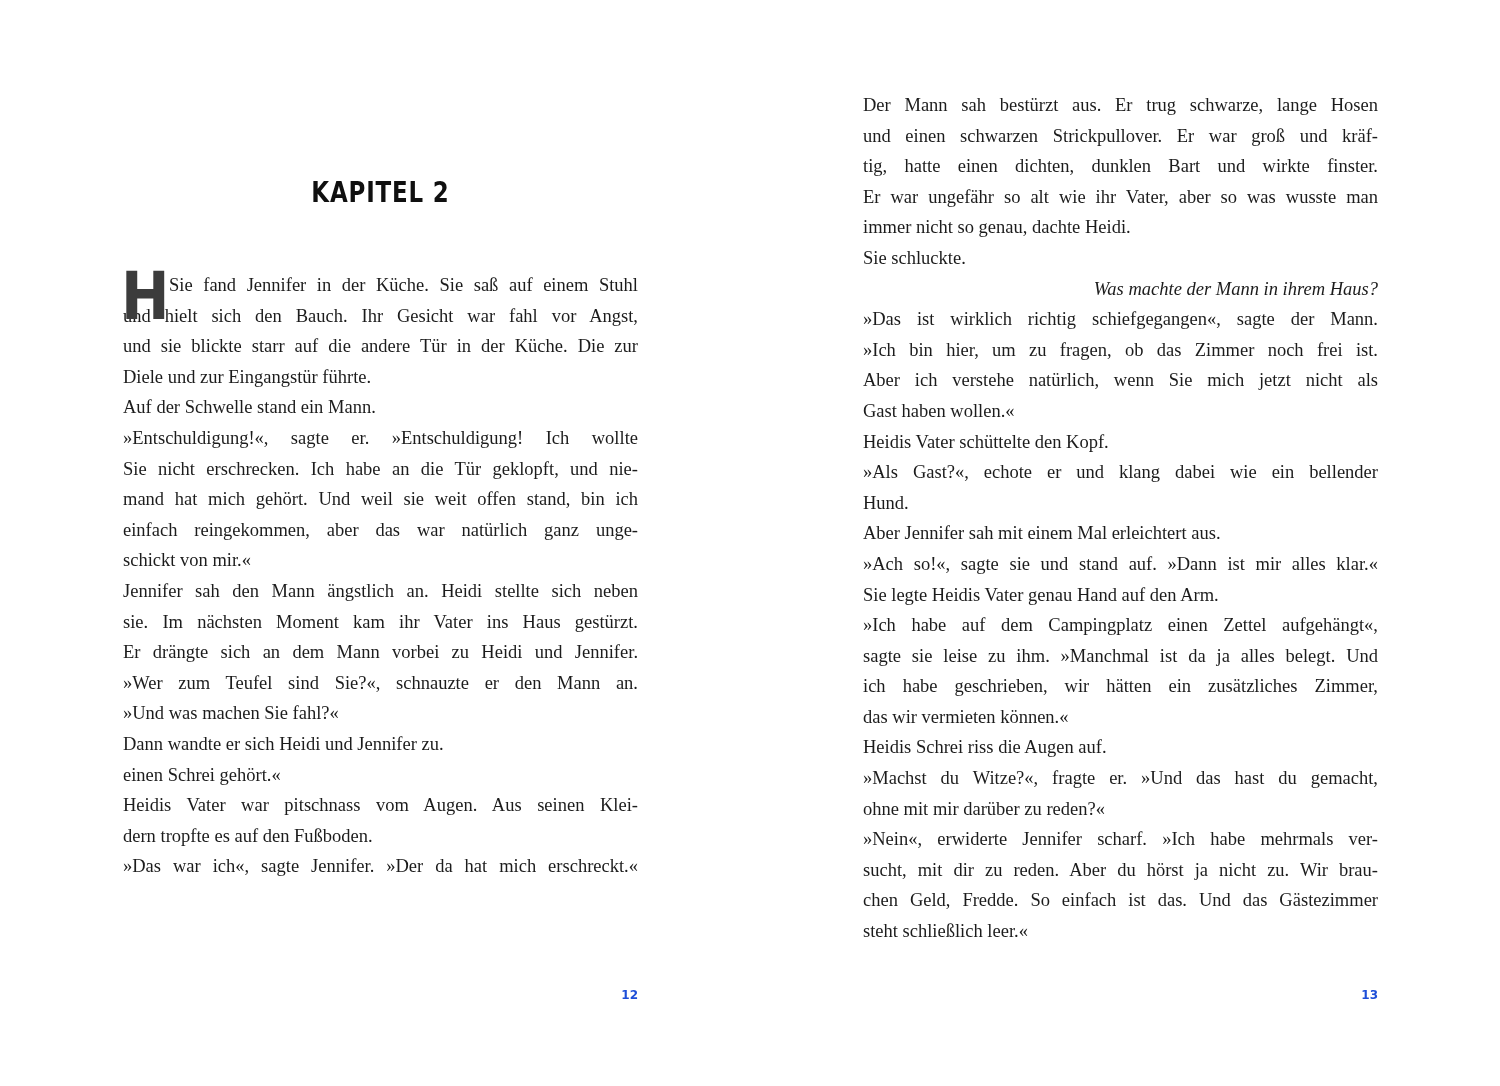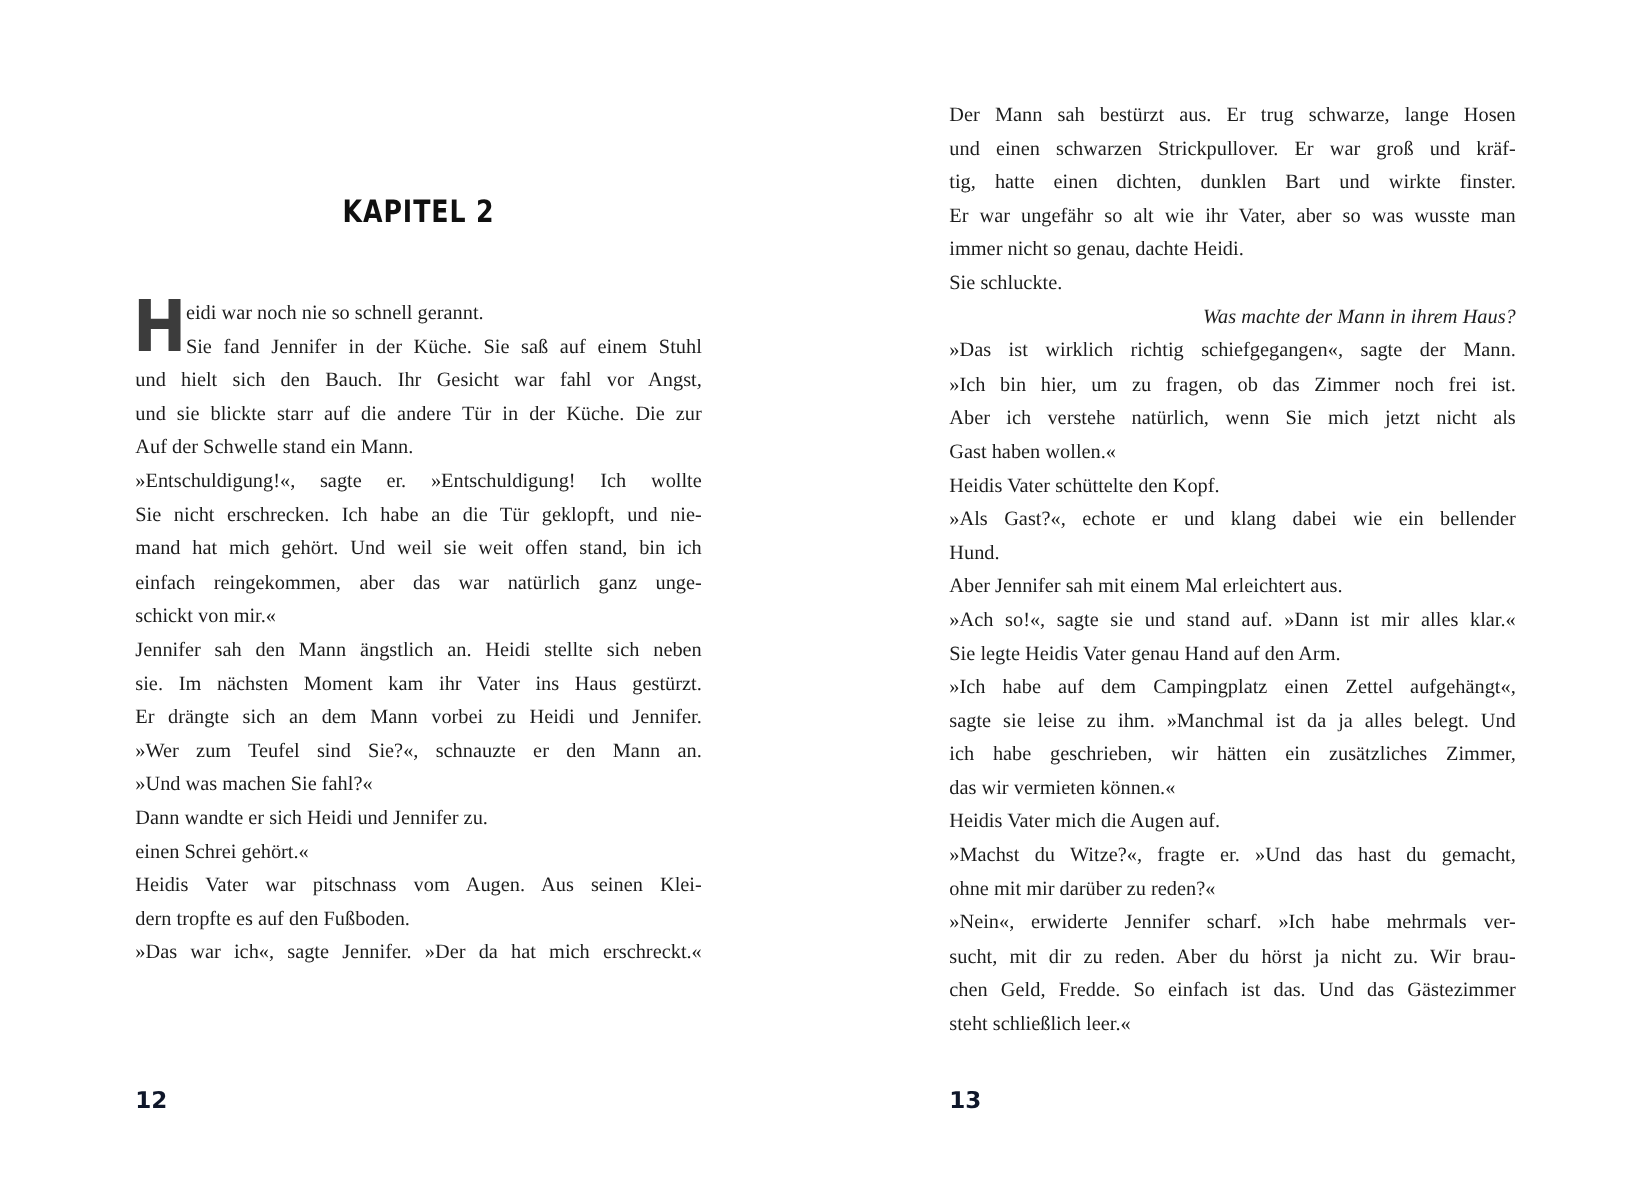--- a/index.html
+++ b/index.html
@@ -65,41 +65,41 @@
     color: #3c3c3c;
     transform: scaleY(1.12);
     transform-origin: top left;
   }
 
   .page-number {
     position: absolute;
     top: 988px;
     left: 0;
     right: 0;
-    text-align: left;
+    text-align: right;
     font-family: "DejaVu Sans", sans-serif;
     font-weight: bold;
-    font-size: 21px;
-    color: #0f172a;
+    font-size: 12px;
+    color: #1d4ed8;
   }
 </style>
 </head>
 <body>
 
 <div class="spread">
 
   <div class="page page-left">
     <div class="chapter-title">KAPITEL 2</div>
 
     <div class="body-text">
       <span class="drop-cap">H</span>
-    <div class="line dent">eidi war noch nie so schnell gerannt.</div>
         <div class="line j dent">Sie fand Jennifer in der Küche. Sie saß auf einem Stuhl</div>
         <div class="line j">und hielt sich den Bauch. Ihr Gesicht war fahl vor Angst,</div>
         <div class="line j">und sie blickte starr auf die andere Tür in der Küche. Die zur</div>
+        <div class="line">Diele und zur Eingangstür führte.</div>
         <div class="line">Auf der Schwelle stand ein Mann.</div>
         <div class="line j">»Entschuldigung!«, sagte er. »Entschuldigung! Ich wollte</div>
         <div class="line j">Sie nicht erschrecken. Ich habe an die Tür geklopft, und nie-</div>
         <div class="line j">mand hat mich gehört. Und weil sie weit offen stand, bin ich</div>
         <div class="line j">einfach reingekommen, aber das war natürlich ganz unge-</div>
         <div class="line">schickt von mir.«</div>
         <div class="line j">Jennifer sah den Mann ängstlich an. Heidi stellte sich neben</div>
         <div class="line j">sie. Im nächsten Moment kam ihr Vater ins Haus gestürzt.</div>
         <div class="line j">Er drängte sich an dem Mann vorbei zu Heidi und Jennifer.</div>
         <div class="line j">»Wer zum Teufel sind Sie?«, schnauzte er den Mann an.</div>
@@ -130,21 +130,21 @@
         <div class="line">Heidis Vater schüttelte den Kopf.</div>
         <div class="line j">»Als Gast?«, echote er und klang dabei wie ein bellender</div>
         <div class="line">Hund.</div>
         <div class="line">Aber Jennifer sah mit einem Mal erleichtert aus.</div>
         <div class="line j">»Ach so!«, sagte sie und stand auf. »Dann ist mir alles klar.«</div>
         <div class="line">Sie legte Heidis Vater genau Hand auf den Arm.</div>
         <div class="line j">»Ich habe auf dem Campingplatz einen Zettel aufgehängt«,</div>
         <div class="line j">sagte sie leise zu ihm. »Manchmal ist da ja alles belegt. Und</div>
         <div class="line j">ich habe geschrieben, wir hätten ein zusätzliches Zimmer,</div>
         <div class="line">das wir vermieten können.«</div>
-        <div class="line">Heidis Vater mich die Augen auf.</div>
+        <div class="line">Heidis Schrei riss die Augen auf.</div>
         <div class="line j">»Machst du Witze?«, fragte er. »Und das hast du gemacht,</div>
         <div class="line">ohne mit mir darüber zu reden?«</div>
         <div class="line j">»Nein«, erwiderte Jennifer scharf. »Ich habe mehrmals ver-</div>
         <div class="line j">sucht, mit dir zu reden. Aber du hörst ja nicht zu. Wir brau-</div>
         <div class="line j">chen Geld, Fredde. So einfach ist das. Und das Gästezimmer</div>
         <div class="line">steht schließlich leer.«</div>
       </div>
 
     <div class="page-number">13</div>
   </div>

